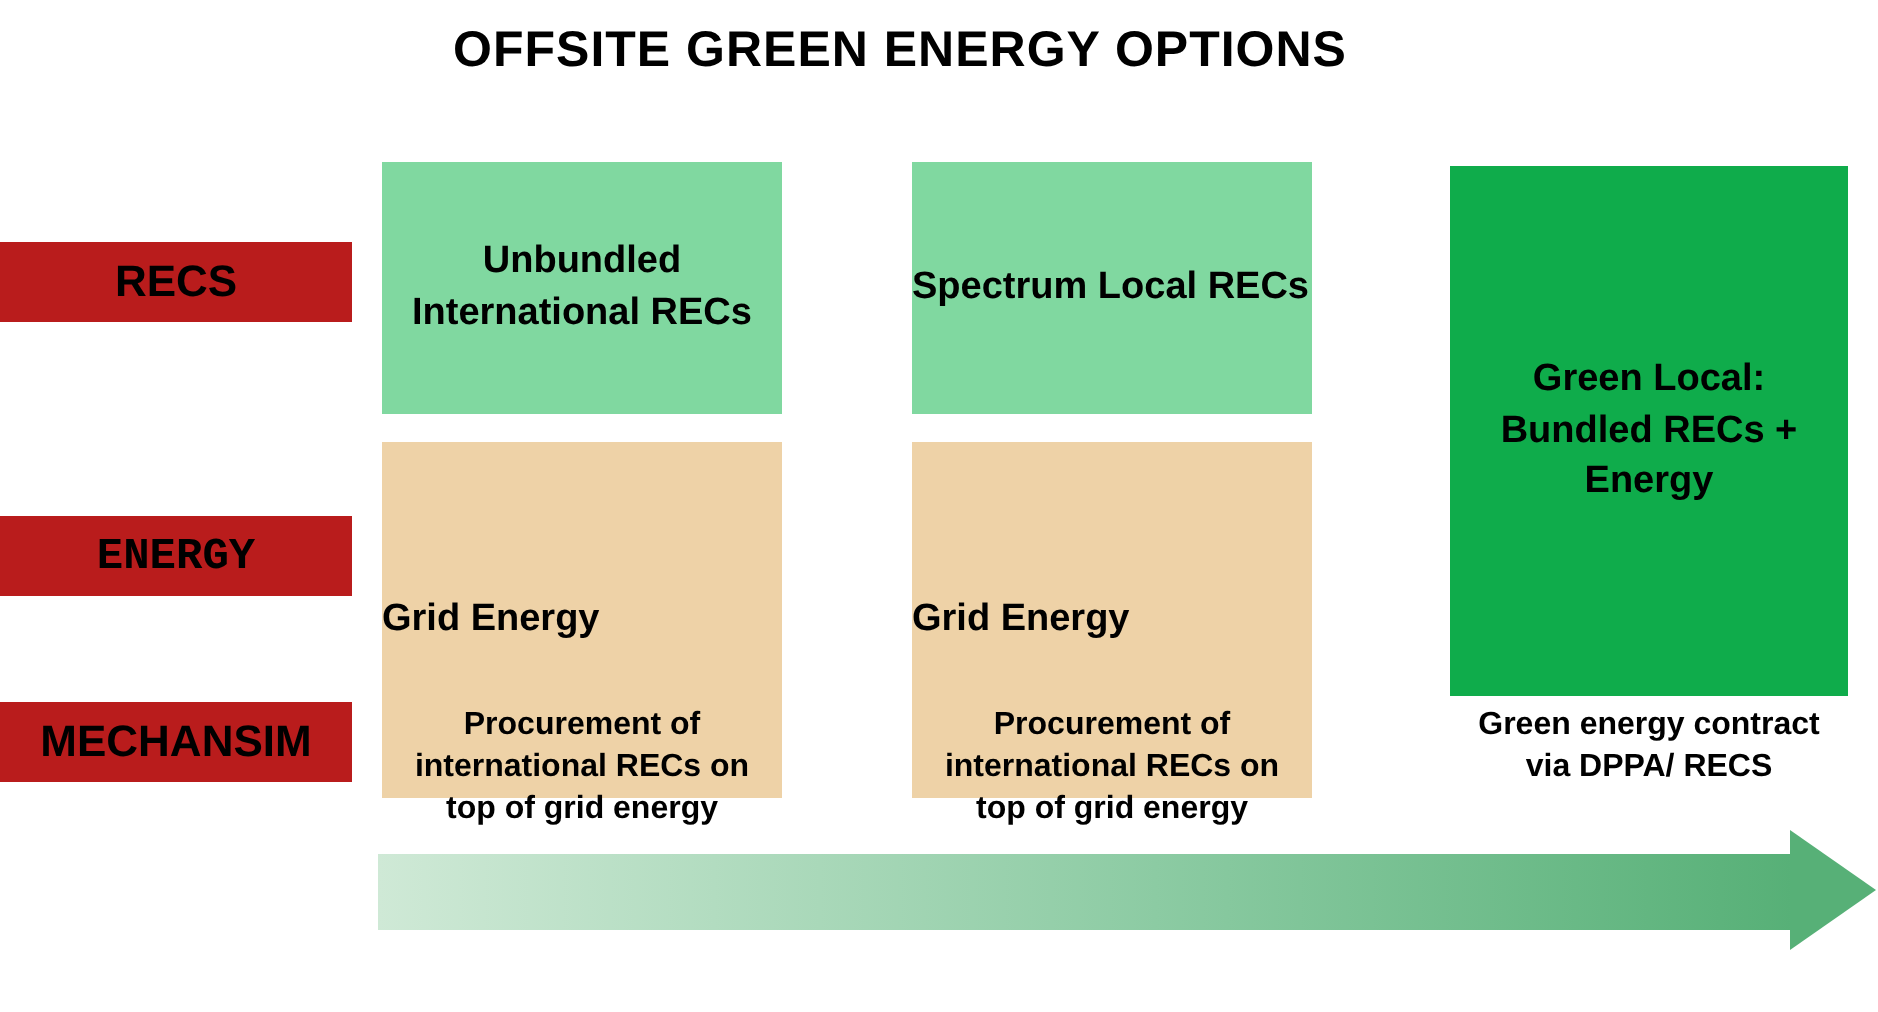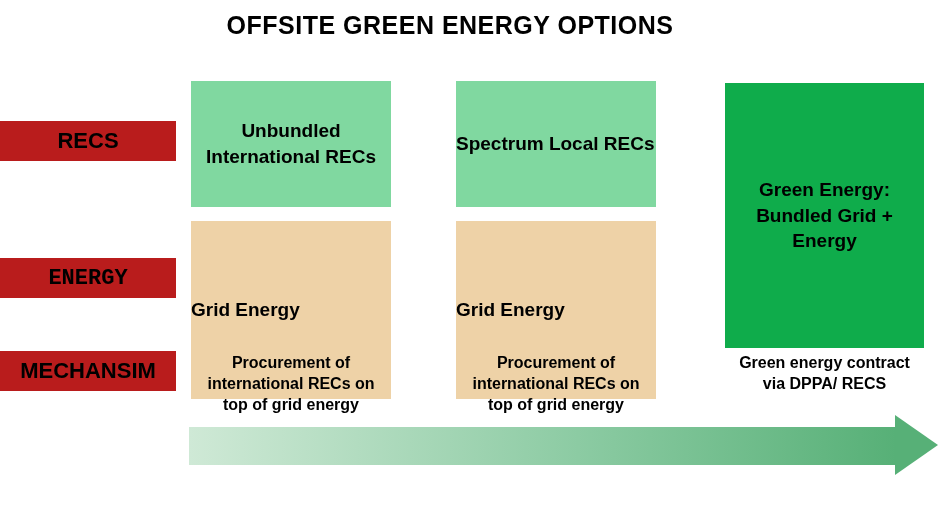--- a/index.html
+++ b/index.html
@@ -106,21 +106,21 @@
     <span>Spectrum Local RECs</span>
   </div>
   <div class="abs block col2 energy-block">
     <span>Grid Energy</span>
   </div>
   <div class="abs mech-note col2">
     <div class="inner">Procurement of international RECs on top of grid energy</div>
   </div>
 
   <div class="abs block col3 bundled-block">
-    <span class="inner">Green Energy: Bundled Grid + Energy</span>
+    <span class="inner">Green Local: Bundled RECs + Energy</span>
   </div>
   <div class="abs mech-note col3">
     <div class="inner narrow">Green energy contract via DPPA/ RECS</div>
   </div>
 
   <div class="abs arrow-body"></div>
   <div class="abs arrow-head"></div>
 
 </div>
 

